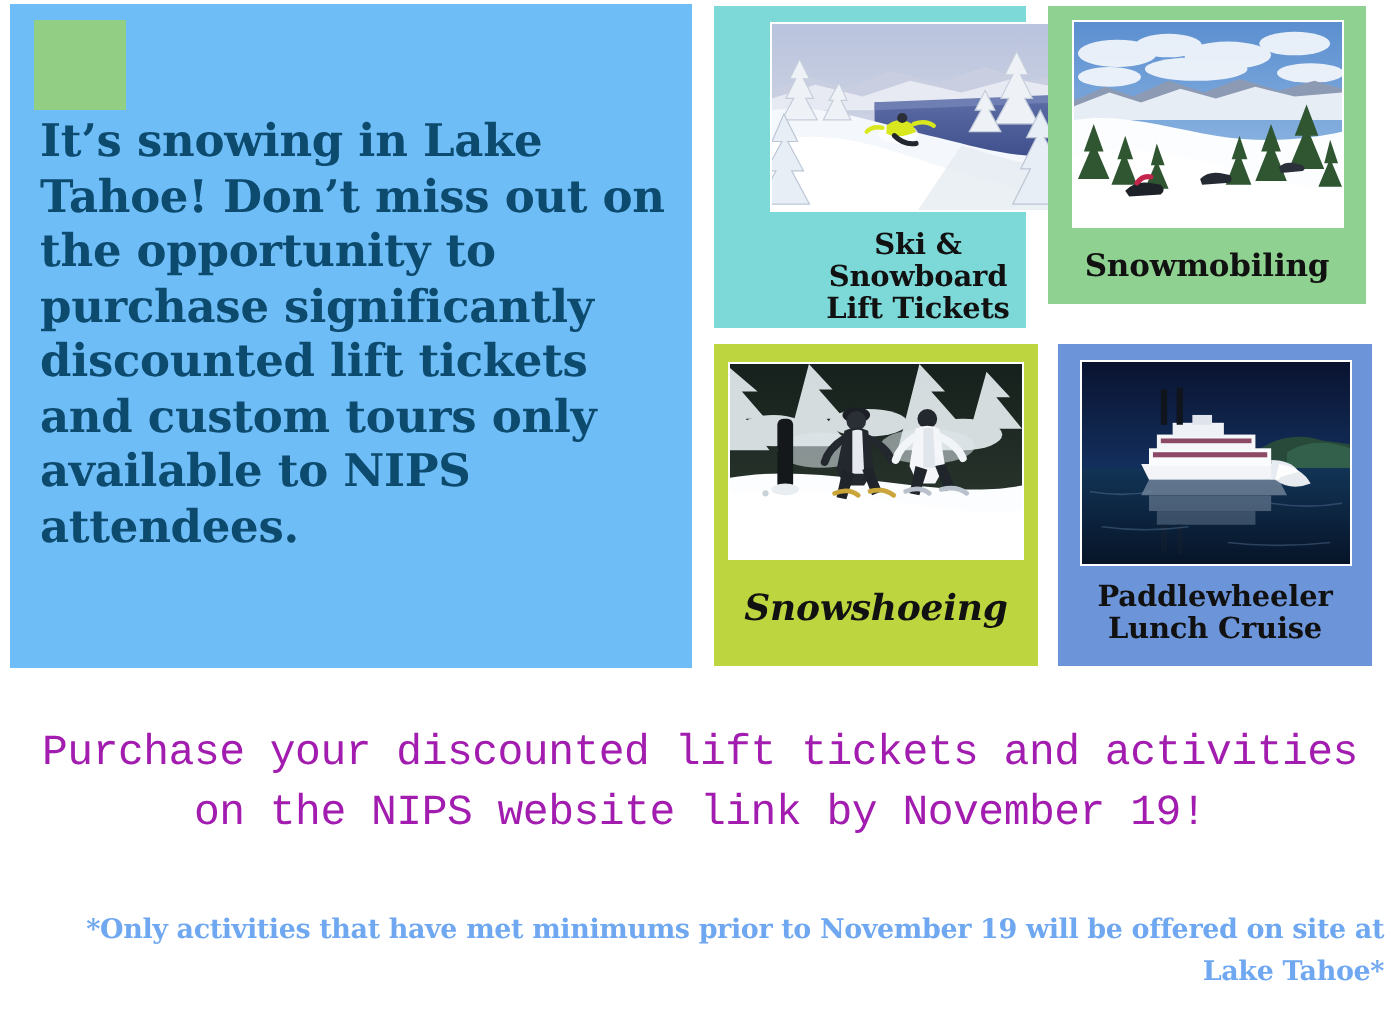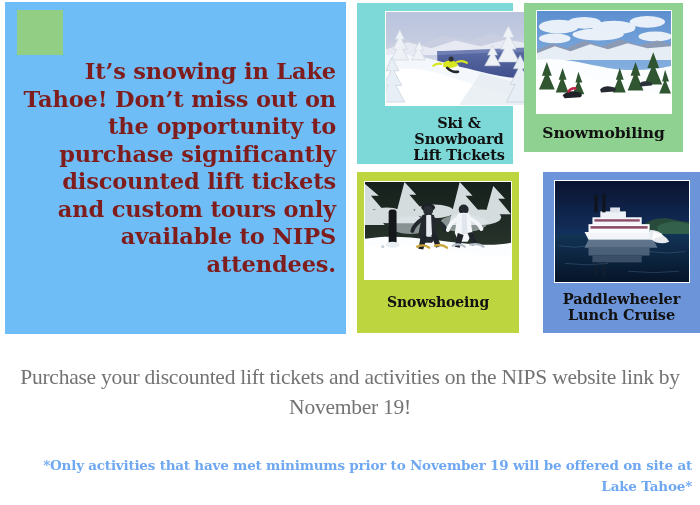--- a/index.html
+++ b/index.html
@@ -32,28 +32,27 @@
     top: 8px;
     width: 46px;
     height: 45px;
     background: #93CE85;
   }
   #promo-text {
     position: absolute;
     left: 15px;
     top: 56px;
     width: 316px;
-    color: #7f1d1d;
+    color: #0c4a6e;
     font-family: "DejaVu Serif", "Liberation Serif", serif;
     font-weight: bold;
     font-size: 22.5px;
     line-height: 27.5px;
     letter-spacing: -0.15px;
     white-space: pre-wrap;
-    text-align: right;
   }
 
   
   .tile {
     position: absolute;
     box-sizing: border-box;
     display: flex;
     flex-direction: column;
     align-items: center;
   }
@@ -87,42 +86,41 @@
     background: #8FD190;
   }
   #tile-snowmobile .tile-photo { width: 136px; height: 104px; margin-top: 7px; }
   #tile-snowmobile .tile-label { font-size: 15.5px; margin-top: 10px; }
 
   #tile-snowshoe {
     left: 357px; top: 172px; width: 162px; height: 161px;
     background: #BDD53F;
   }
   #tile-snowshoe .tile-photo { width: 148px; height: 99px; margin-top: 9px; }
-  #tile-snowshoe .tile-label { font-size: 14px; margin-top: 15px; }
+  #tile-snowshoe .tile-label { font-size: 18px; margin-top: 15px; font-style: italic; }
 
   #tile-paddle {
     left: 529px; top: 172px; width: 157px; height: 161px;
     background: #6C94D8;
-    margin-left: 14px;
   }
   #tile-paddle .tile-photo { width: 136px; height: 103px; margin-top: 8px; }
   #tile-paddle .tile-label { font-size: 14.5px; margin-top: 8px; }
 
   
   .photo-svg { display: block; width: 100%; height: 100%; }
 
   
   #cta-text {
     position: absolute;
     left: 8px;
     top: 362px;
     width: 684px;
     text-align: center;
-    color: #737373;
-    font-family: Liberation Serif, serif;
+    color: #a21caf;
+    font-family: Liberation Mono, monospace;
     font-size: 21.5px;
     line-height: 30px;
     letter-spacing: -0.25px;
   }
   #footnote-text {
     position: absolute;
     left: 8px;
     top: 455px;
     width: 684px;
     text-align: right;

